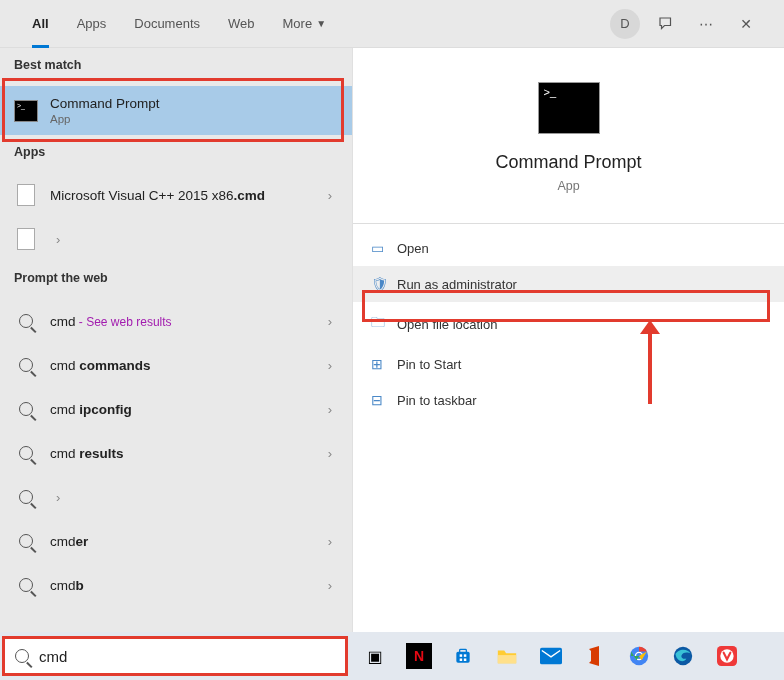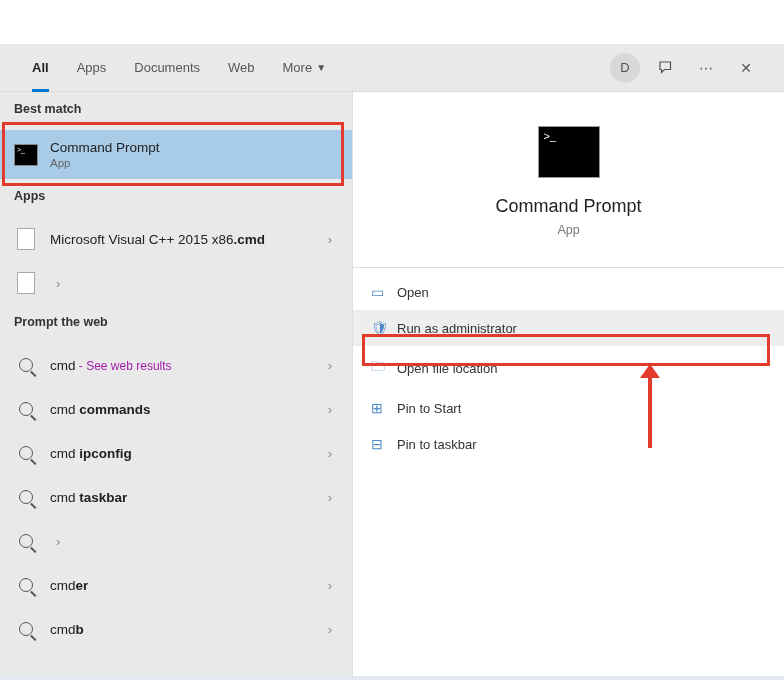--- a/index.html
+++ b/index.html
@@ -1,21 +1,21 @@
 <!DOCTYPE html>
 <html><head>
 <meta charset="utf-8">
 <style>
 * { margin: 0; padding: 0; box-sizing: border-box; font-family: "Segoe UI", Arial, sans-serif; }
 body { width: 784px; height: 680px; background: #fff; overflow: hidden; position: relative; }
 
 .window { width: 784px; height: 680px; background: #e9e9e9; position: relative; }
 
 
-.tabs { height: 48px; display: flex; align-items: center; padding: 0 18px; background: #e9e9e9; border-bottom: 1px solid #ddd; margin-top: 44px; }
+.tabs { height: 48px; display: flex; align-items: center; padding: 0 18px; background: #e9e9e9; border-bottom: 1px solid #ddd; }
 .tab { font-size: 13px; color: #555; padding: 0 14px; height: 48px; display: flex; align-items: center; cursor: pointer; position: relative;}
 .tab.active { color: #222; font-weight: 600; }
 .tab.active::after { content:""; position:absolute; bottom:0; left:14px; right:14px; height:3px; background:#0078d4;}
 .tab .chev { margin-left:4px; font-size:10px;}
 .tab-spacer { flex: 1; }
 .titlebtn { width: 40px; height: 40px; display: flex; align-items:center; justify-content:center; color:#555; cursor:pointer; font-size:14px;}
 .user-circle { width:30px; height:30px; border-radius:50%; background:#d8d8d8; display:flex; align-items:center; justify-content:center; font-size:13px; color:#555; margin-right:6px;}
 
 .body-split { display:flex; height: calc(680px - 48px - 48px); }
 .left { width: 352px; background:#e9e9e9; overflow-y:auto; position:relative;}
@@ -152,21 +152,21 @@
         <div class="rtext">
             <div class="rtitle"><span>cmd </span><span class="bold">ipconfig</span></div>
           </div>
         <div class="chev-r">›</div>
       </div>
       <div class="result">
         <div class="ricon">
             <div class="mag"></div>
           </div>
         <div class="rtext">
-            <div class="rtitle"><span>cmd </span><span class="bold">taskbar</span></div>
+            <div class="rtitle"><span>cmd </span><span class="bold">results</span></div>
           </div>
         <div class="chev-r">›</div>
       </div>
       <div class="result">
         <div class="ricon">
             <div class="mag"></div>
           </div>
         <div class="chev-r">›</div>
       </div>
       <div class="result">

